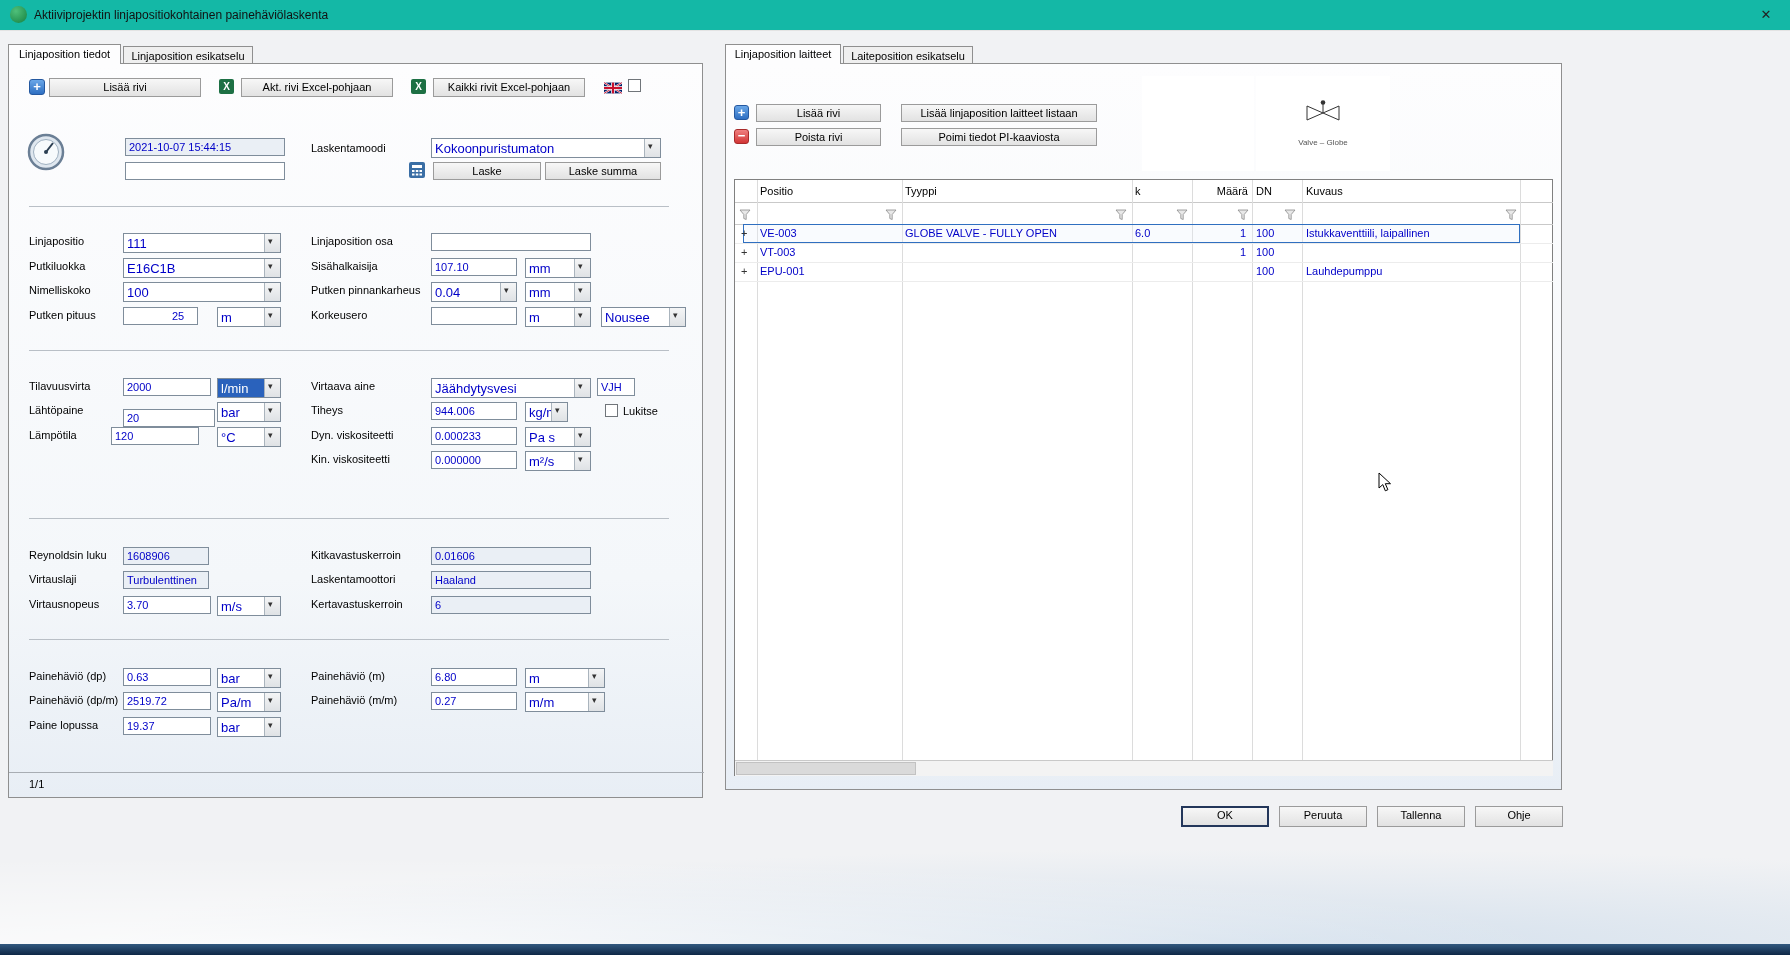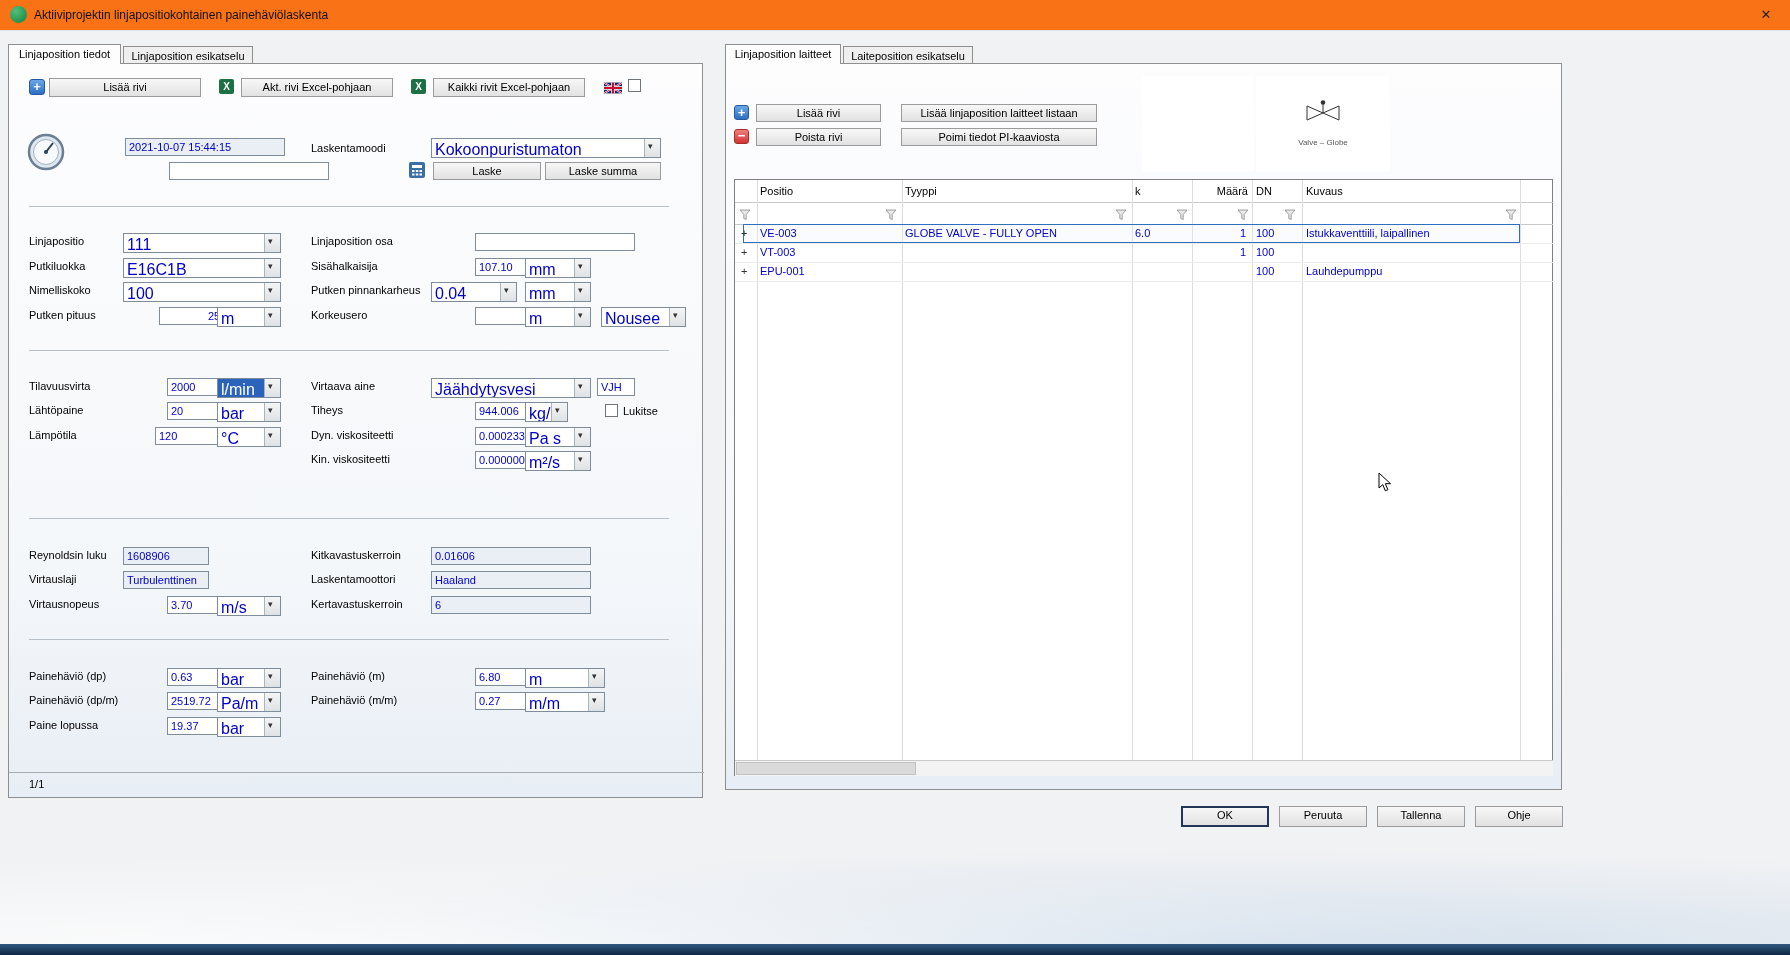--- a/index.html
+++ b/index.html
@@ -1,20 +1,20 @@
 <!DOCTYPE html>
 <html><head>
 <meta charset="utf-8">
 <style>
   html,body{margin:0;padding:0;background:#c8c8c8;}
   #app{position:relative;width:1790px;height:955px;background:#f1f2f4;overflow:hidden;
        font-family:"Liberation Sans",sans-serif;outline:1px solid #8a8a8a;}
   .a{position:absolute;}
   
-  .titlebar{position:absolute;left:0;top:0;width:1790px;height:30px;background:#f97316;border-bottom:1px solid #e3e3e3;}
+  .titlebar{position:absolute;left:0;top:0;width:1790px;height:30px;background:#14b8a6;border-bottom:1px solid #e3e3e3;}
   .apptitle{position:absolute;left:34px;top:8px;font-size:12px;color:#111;white-space:nowrap;}
   .appicon{position:absolute;left:10px;top:6px;width:17px;height:17px;border-radius:50%;
            background:radial-gradient(circle at 35% 30%,#4fc07a,#14803f);color:#fff;font-size:9px;font-weight:bold;
            text-align:center;line-height:17px;}
   .closebtn{position:absolute;left:1744px;top:0;width:44px;height:30px;text-align:center;line-height:30px;font-size:13px;color:#222;cursor:default;}
   
   .clouds{position:absolute;left:0;top:840px;width:1790px;height:106px;
           background:radial-gradient(ellipse at 15% 100%,rgba(255,255,255,.7),transparent 60%),
                      radial-gradient(ellipse at 70% 100%,rgba(205,220,235,.8),transparent 65%);}
   .bottombar{position:absolute;left:0;top:944px;width:1790px;height:11px;
@@ -24,24 +24,24 @@
        font-size:11px;text-align:center;padding-top:3px;color:#000;white-space:nowrap;cursor:default;}
   .tab.active{background:#fdfdfe;z-index:3;}
   .panel{position:absolute;box-sizing:border-box;border:1px solid #8f8f8f;z-index:2;
          background:linear-gradient(180deg,#fdfdfe 0%,#f4f7fa 70%,#e8eef5 100%);}
   
   .btn{position:absolute;box-sizing:border-box;border:1px solid #9b9b9b;background:linear-gradient(180deg,#f7f7f7,#e2e2e2);
        font-size:11px;text-align:center;color:#000;padding-top:2px;white-space:nowrap;cursor:default;}
   .btn.default{border:2px solid #23365a;padding-top:1px;}
   .field{position:absolute;box-sizing:border-box;border:1px solid #7f8d9b;background:#fff;color:#0000c8;
          font-size:11px;padding:2px 3px;font-family:inherit;white-space:nowrap;overflow:hidden;}
-  input.field{padding:0 3px;height:18px;margin-left:44px;}
+  input.field{padding:0 3px;height:18px;}
   .field.ro{background:#eaeff5;}
   .combo{position:absolute;box-sizing:border-box;border:1px solid #7f8d9b;background:#fff;display:flex;overflow:hidden;}
-  .combo .ct{flex:1;font-size:16px;color:#0000c8;padding:2px 0 0 3px;white-space:nowrap;overflow:hidden;}
+  .combo .ct{flex:1;font-size:13px;color:#0000c8;padding:2px 0 0 3px;white-space:nowrap;overflow:hidden;}
   .combo .ct.sel{background:#2a62bc;color:#fff;}
   .combo .arr{width:15px;border-left:1px solid #aab4bd;background:linear-gradient(180deg,#f4f5f6,#dfe2e5);position:relative;flex:none;}
   .combo .arr::after{content:"▾";position:absolute;left:3px;top:2px;font-size:9px;color:#333;}
   .lbl{position:absolute;font-size:11px;color:#000;white-space:nowrap;}
   .sep{position:absolute;height:1px;background:#b9bfc6;}
   .chk{position:absolute;width:13px;height:13px;background:#fff;border:1px solid #70757a;box-sizing:border-box;}
   .xl{position:absolute;width:15px;height:15px;background:#1d7044;color:#fff;font-size:10px;font-weight:bold;
       text-align:center;line-height:15px;border-radius:2px;}
   .sq{position:absolute;width:16px;height:16px;border-radius:3px;color:#fff;font-size:13px;font-weight:bold;
       text-align:center;line-height:14px;box-sizing:border-box;}
@@ -163,21 +163,21 @@
     <div class="combo" style="left:422px;top:218px;width:86px;height:20px">
         <span class="ct">0.04</span>
         <span class="arr"></span>
       </div>
     <div class="combo" style="left:516px;top:218px;width:66px;height:20px">
         <span class="ct">mm</span>
         <span class="arr"></span>
       </div>
 
     <span class="lbl" style="left:20px;top:245px">Putken pituus</span>
-    <input class="field" style="left: 106px; top: 243px; width: 75px; padding-left: 48px;" value="25">
+    <input class="field" style="left: 114px; top: 243px; width: 75px; padding-left: 48px;" value="25">
     <div class="combo" style="left:208px;top:243px;width:64px;height:20px">
         <span class="ct">m</span>
         <span class="arr"></span>
       </div>
     <span class="lbl" style="left:302px;top:245px">Korkeusero</span>
     <input class="field" style="left: 422px; top: 243px; width: 86px;" value="">
     <div class="combo" style="left:516px;top:243px;width:66px;height:20px">
         <span class="ct">m</span>
         <span class="arr"></span>
       </div>
@@ -195,21 +195,21 @@
         <span class="arr"></span>
       </div>
     <span class="lbl" style="left:302px;top:316px">Virtaava aine</span>
     <div class="combo" style="left:422px;top:314px;width:160px;height:20px">
         <span class="ct">Jäähdytysvesi</span>
         <span class="arr"></span>
       </div>
     <div class="field" style="left:588px;top:314px;width:38px;height:18px">VJH</div>
 
     <span class="lbl" style="left:20px;top:340px">Lähtöpaine</span>
-    <input class="field" style="left: 114px; top: 338px; width: 92px;" value="20">
+    <input class="field" style="left: 114px; top: 345px; width: 92px;" value="20">
     <div class="combo" style="left:208px;top:338px;width:64px;height:20px">
         <span class="ct">bar</span>
         <span class="arr"></span>
       </div>
     <span class="lbl" style="left:302px;top:340px">Tiheys</span>
     <input class="field" style="left: 422px; top: 338px; width: 86px;" value="944.006">
     <div class="combo" style="left:516px;top:338px;width:43px;height:20px">
         <span class="ct">kg/m³</span>
         <span class="arr"></span>
       </div>

